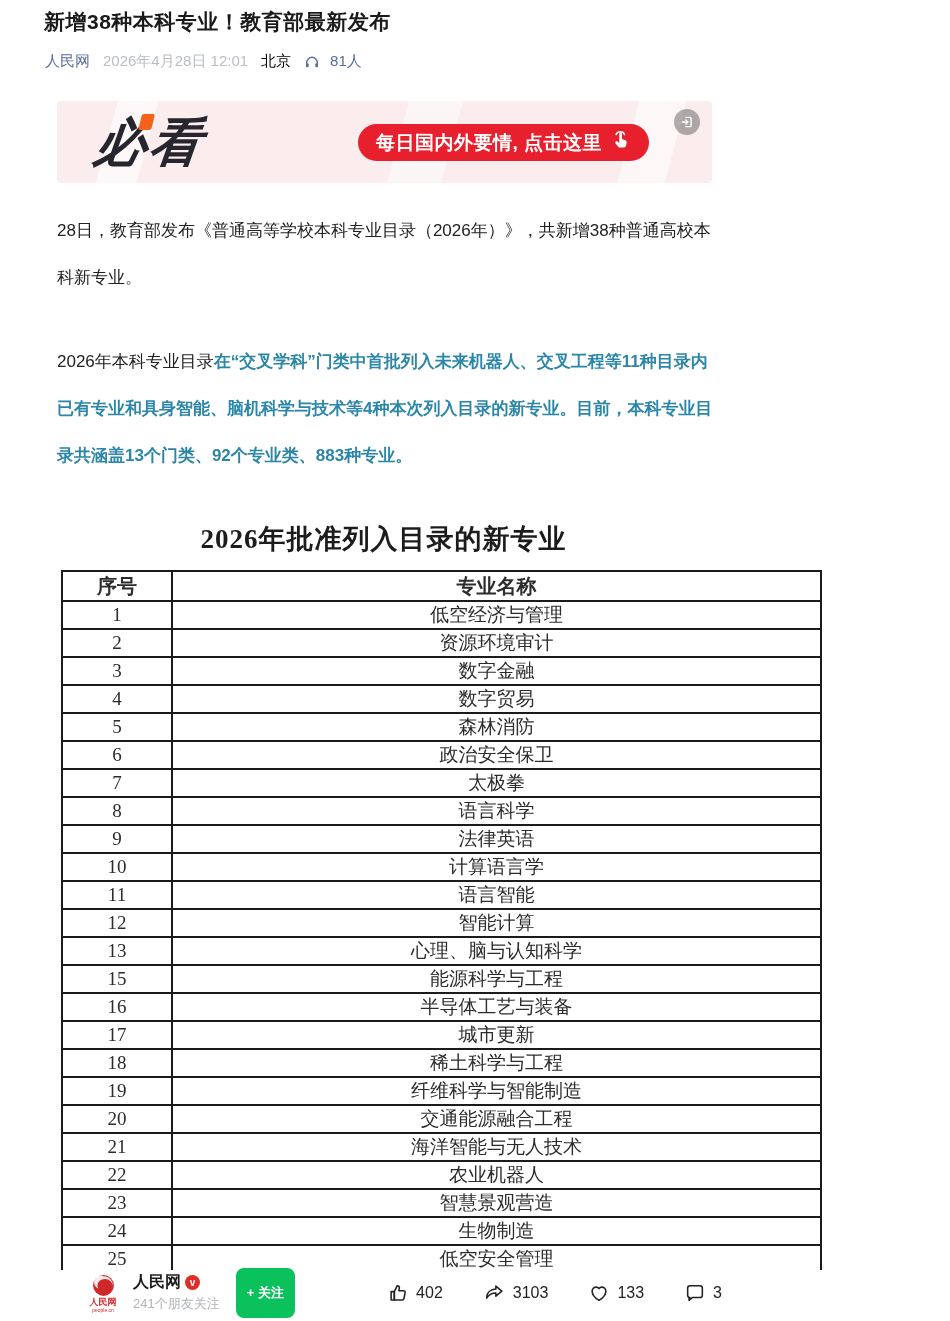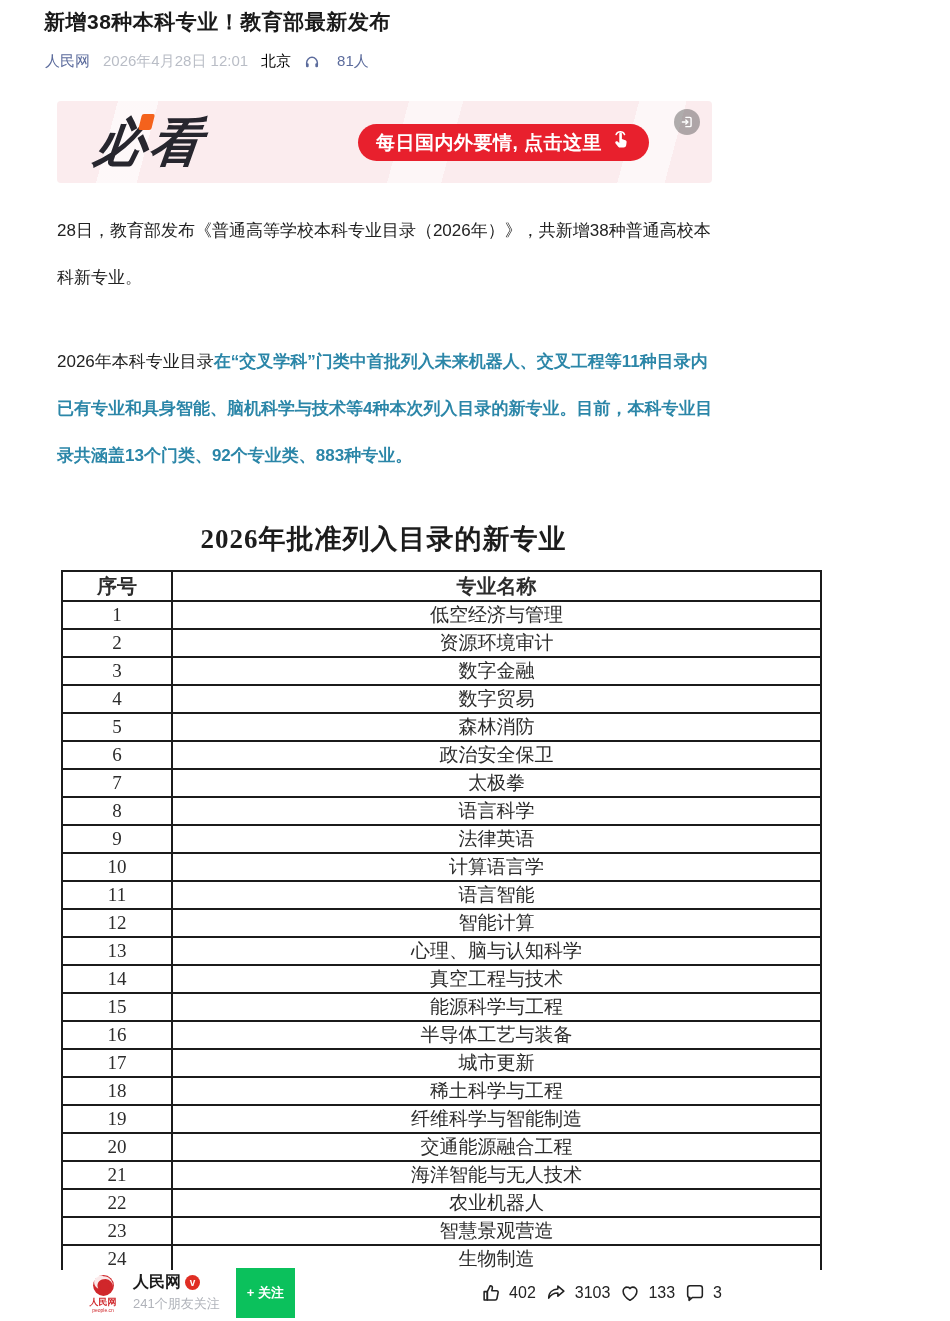--- a/index.html
+++ b/index.html
@@ -6,21 +6,21 @@
   html,body { width:950px; height:1321px; background:#fff; overflow:hidden;
     font-family:"Liberation Sans","DejaVu Sans",sans-serif; }
   .page { position:relative; width:950px; height:1270px; overflow:hidden; background:#fff; }
 
   .article-title { margin:8px 0 0 44px; font-size:21px; font-weight:bold; color:#1a1a1a; letter-spacing:.5px; }
 
   .meta { display:flex; align-items:center; gap:13px; margin:16px 0 0 45px; font-size:15px; }
   .meta .source { color:#5b6b9c; cursor:pointer; }
   .meta .date { color:#b9bdc6;text-align:center; }
   .meta .location { color:#000000; }
-  .meta .listen { color:#5b6b9c; display:flex; align-items:center; gap:17px; cursor:pointer; }
+  .meta .listen { color:#5b6b9c; display:flex; align-items:center; gap:10px; cursor:pointer; }
   .meta .listen svg { display:block; }
 
   
   .banner { position:relative; margin:30px 0 0 57px; width:655px; height:82px; border-radius:4px;
     overflow:hidden; cursor:pointer;
     background:
       linear-gradient(105deg, rgba(255,255,255,0) 0 9%, rgba(255,255,255,.65) 9% 15%, rgba(255,255,255,0) 15% 52%,
         rgba(255,255,255,.55) 52% 60%, rgba(255,255,255,0) 60% 86%, rgba(255,255,255,.6) 86% 93%, rgba(255,255,255,0) 93%),
       #fbecee; }
   .bikan { position:absolute; left:38px; top:7px; font-size:52px; font-weight:900; font-style:italic;
@@ -53,23 +53,23 @@
   .pub { display:flex; align-items:center; }
   .pub-logo { width:40px; height:42px; display:flex; flex-direction:column; align-items:center; justify-content:center; }
   .pub-logo .logo-cap { font-size:9px; color:#d0272b; font-weight:bold; line-height:9px; }
   .pub-logo .logo-sub { font-size:5px; color:#d0272b; line-height:6px; }
   .pub-info { margin-left:10px; }
   .pub-name-row { display:flex; align-items:center; gap:4px; }
   .pub-name { font-size:16px; font-weight:bold; color:#1a1a1a; }
   .badge { width:15px; height:15px; border-radius:50%; background:#e02e24; color:#fff; font-size:10px;
     font-weight:bold; display:flex; align-items:center; justify-content:center; }
   .pub-followers { font-size:13px; color:#b0b3ba; margin-top:2px; }
-  .follow-btn { margin-left:16px; background:#0bc15c; color:#fff; border:none; border-radius:0;
+  .follow-btn { margin-left:16px; background:#0bc15c; color:#fff; border:none; border-radius:8px;
     font-size:13px; font-weight:bold; padding:16px 11px; cursor:pointer; font-family:inherit; }
-  .actions { display:flex; align-items:flex-start; gap:9px; }
+  .actions { display:flex; align-items:flex-start; gap:40px; }
   .action { display:flex; align-items:center; gap:7px; cursor:pointer; }
   .action .cnt { font-size:16px; color:#222; }
   .action svg { display:block; }
 </style>
 </head>
 <body>
 
 <div class="page">
 
   <h1 class="article-title">新增38种本科专业！教育部最新发布</h1>
@@ -174,24 +174,20 @@
           <td class="col-no">11</td>
           <td>语言智能</td>
         </tr>
           <tr style="">
           <td class="col-no">12</td>
           <td>智能计算</td>
         </tr>
           <tr style="">
           <td class="col-no">13</td>
           <td>心理、脑与认知科学</td>
-        </tr>
-          <tr style="">
-          <td class="col-no">14</td>
-          <td>真空工程与技术</td>
         </tr>
           <tr style="">
           <td class="col-no">15</td>
           <td>能源科学与工程</td>
         </tr>
           <tr style="">
           <td class="col-no">16</td>
           <td>半导体工艺与装备</td>
         </tr>
           <tr style="">

